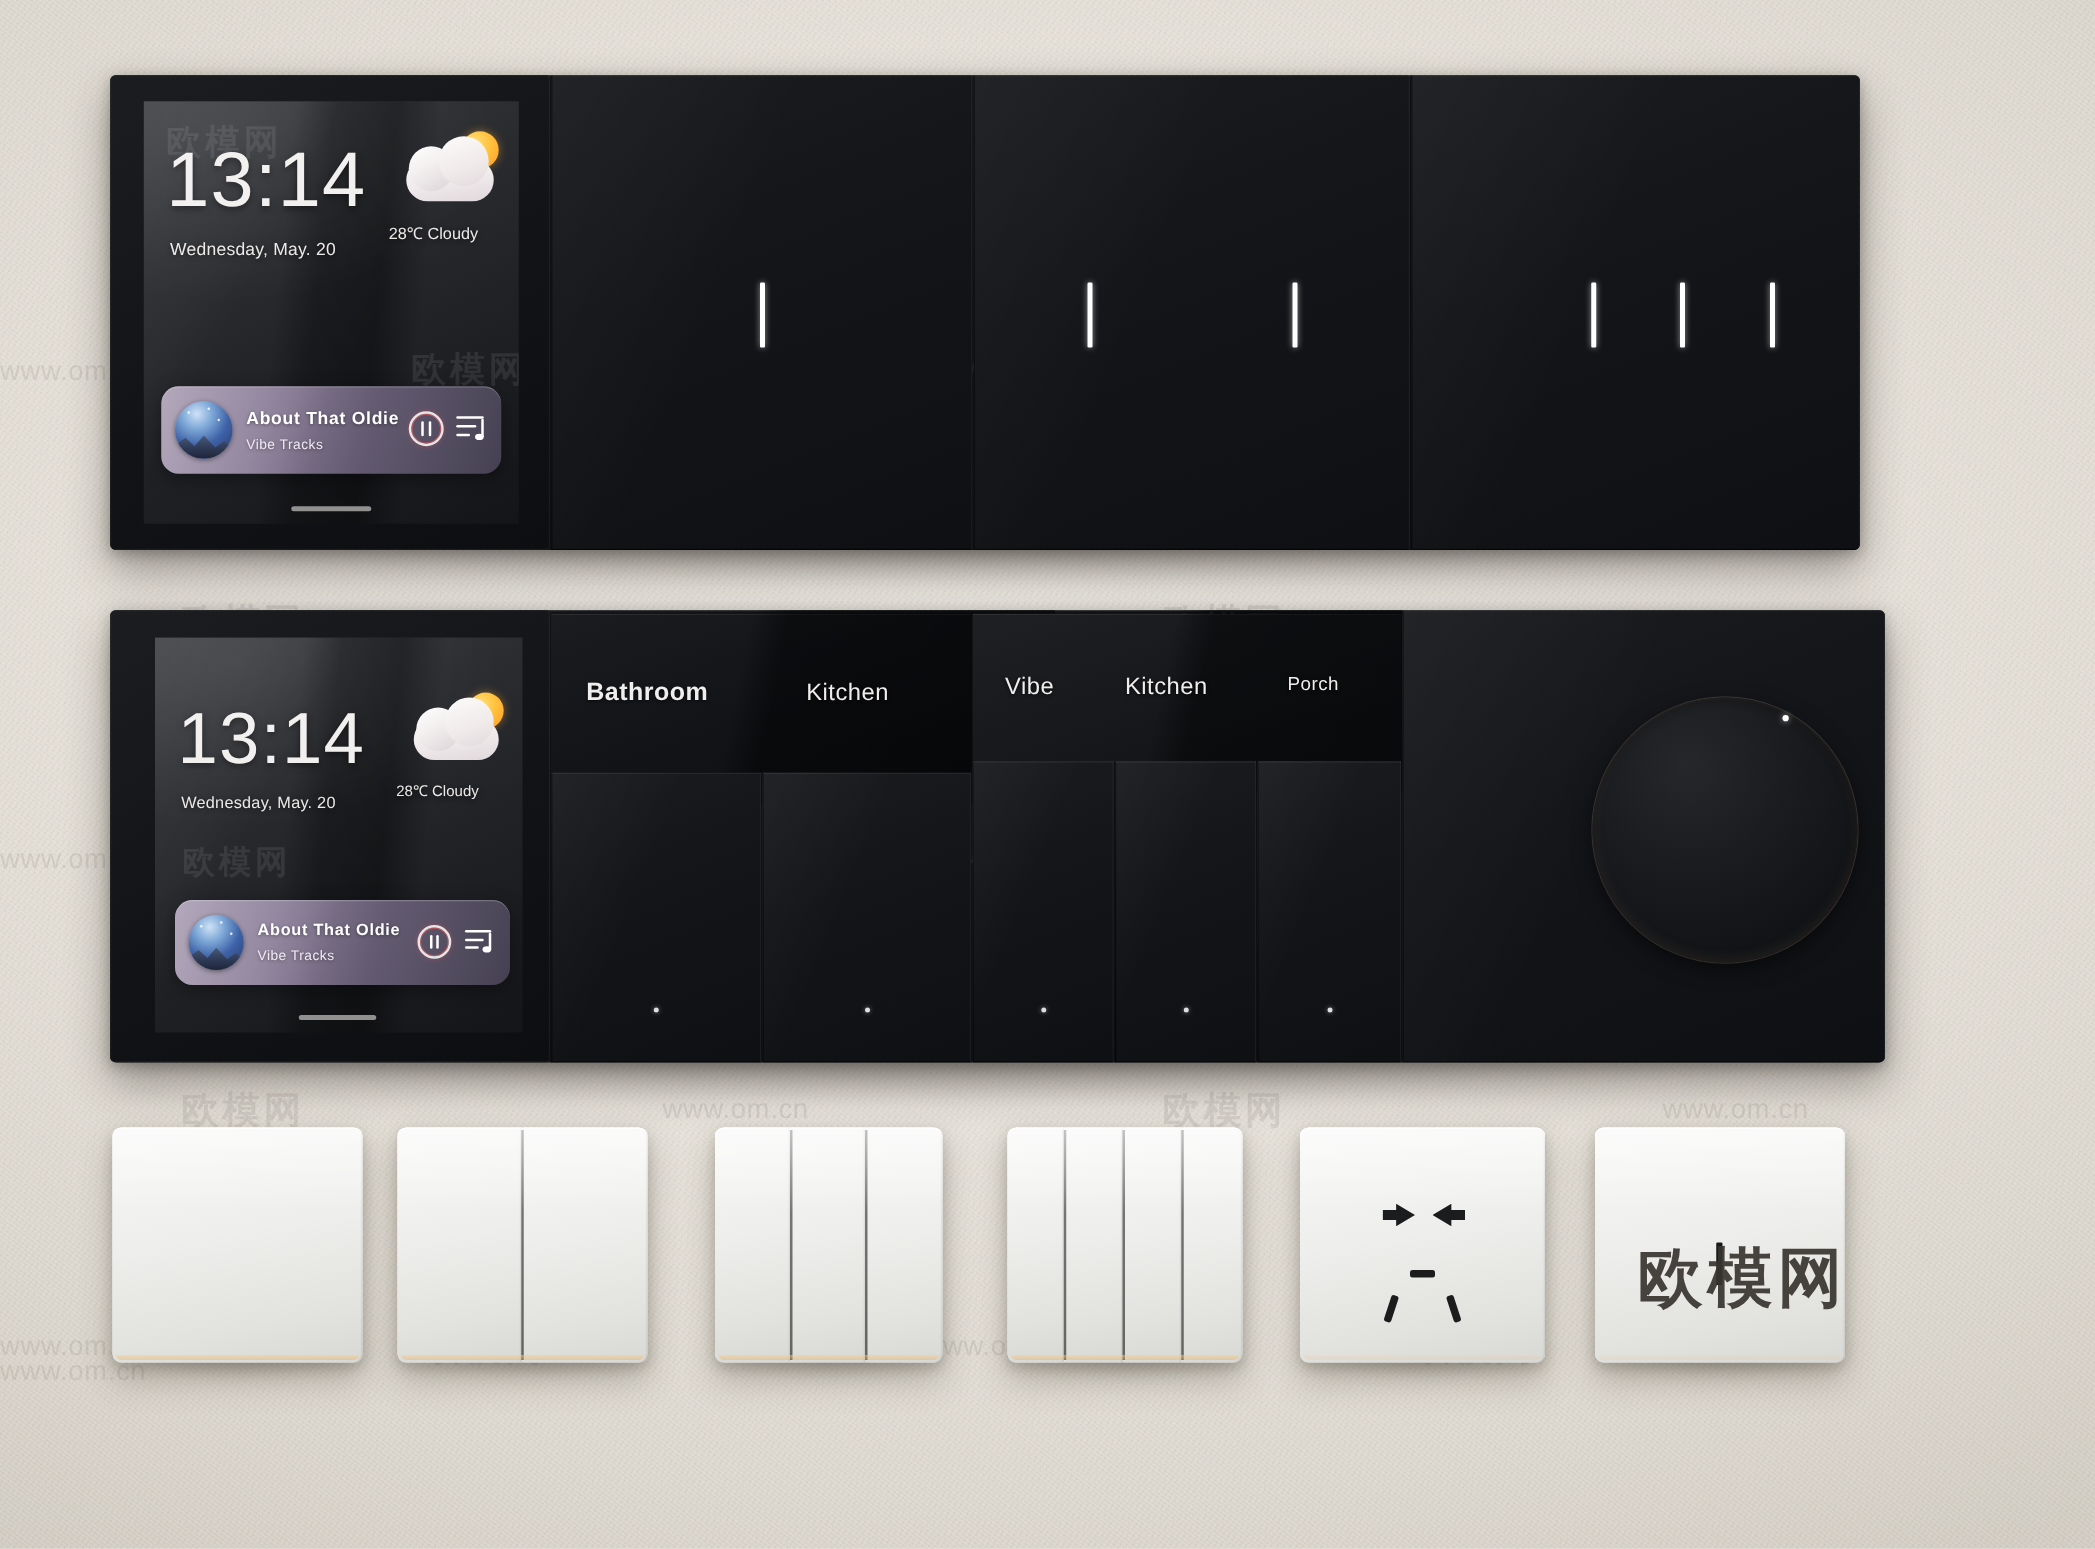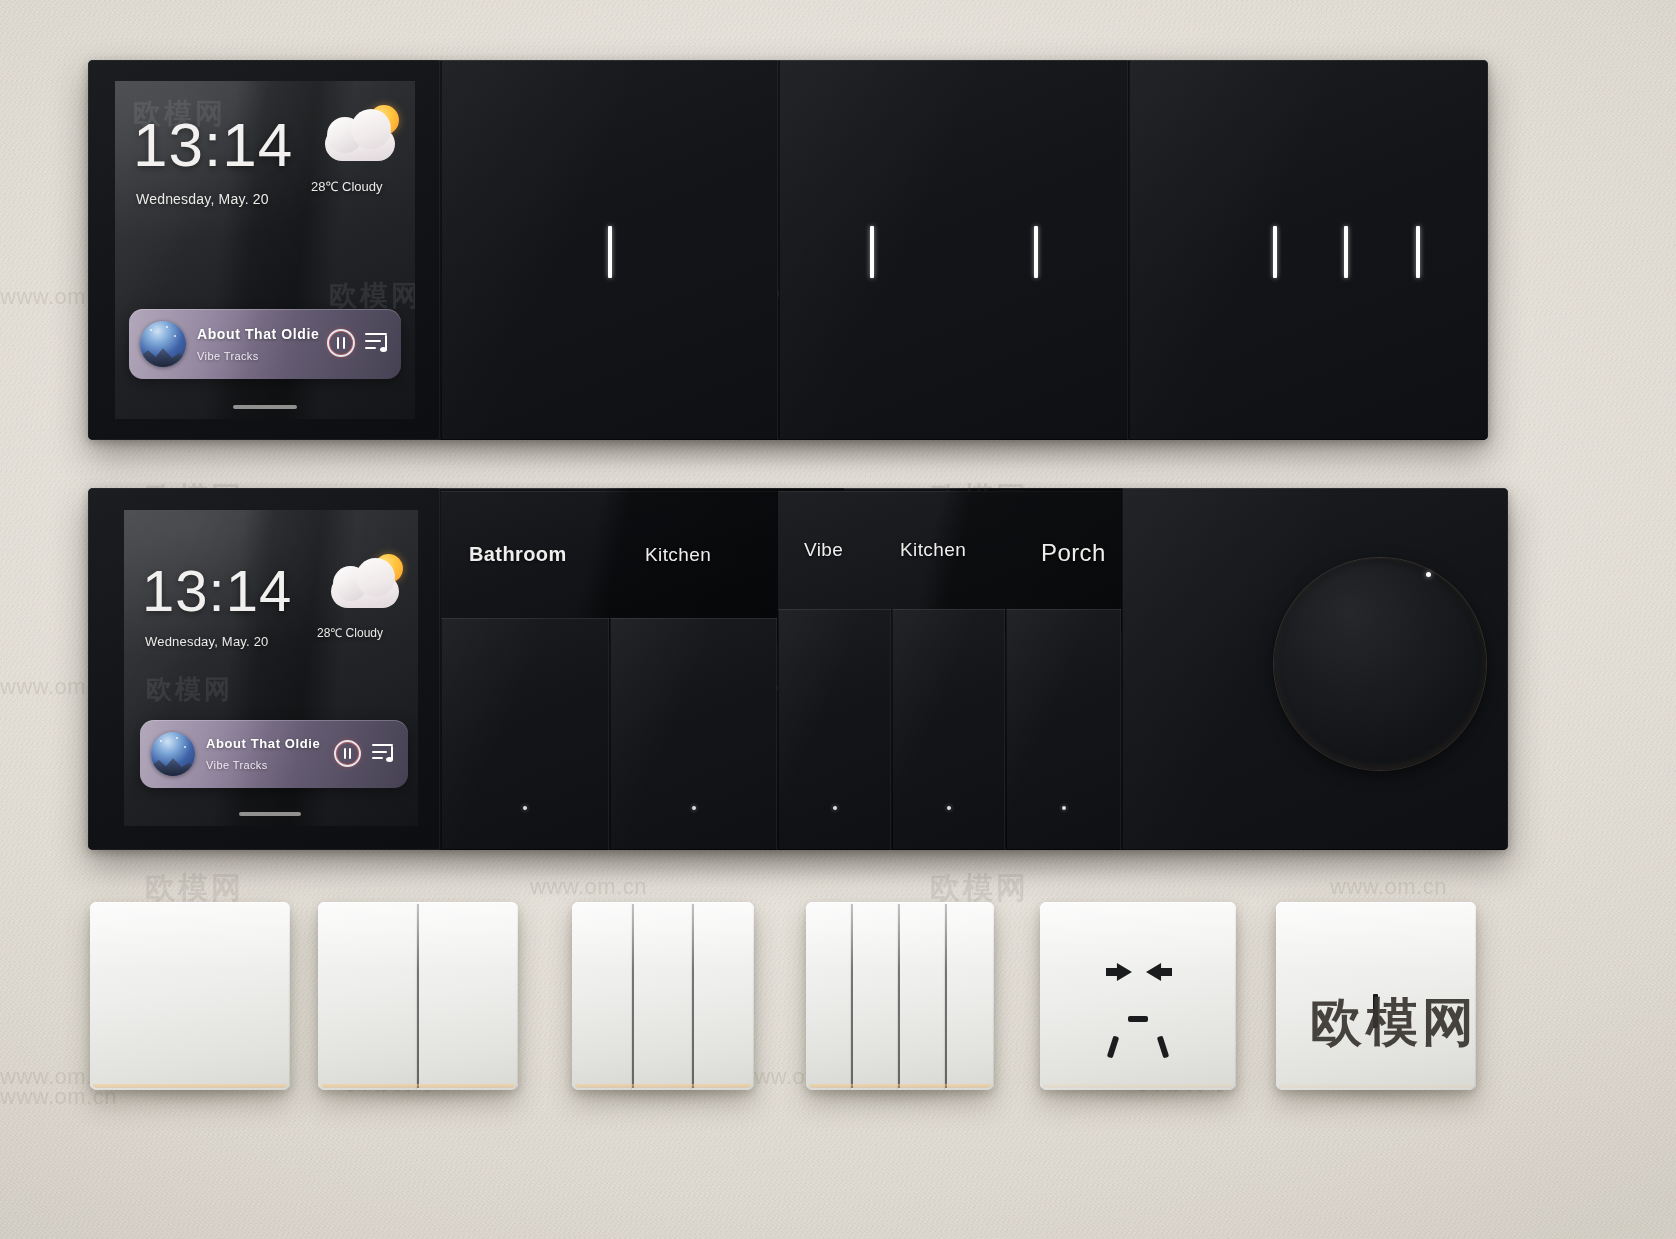--- a/index.html
+++ b/index.html
@@ -469,21 +469,21 @@
   <div class="label-zone" style="left:353px; top:3px; width:336px; height:127px; background:linear-gradient(160deg,#1a1c20 0%,#131519 45%,#0c0e10 100%);">
     <div class="diag"></div>
     <div class="key-label" style="left:28px; top:52px; font-size:20px; font-weight:700;text-align:center;">Bathroom</div>
     <div class="key-label" style="left:204px; top:53px; font-size:19px;">Kitchen</div>
   </div>
 
   <div class="label-zone" style="left:690px; top:3px; width:343px; height:118px;">
     <div class="diag"></div>
     <div class="key-label" style="left:26px; top:48px; font-size:19px;">Vibe</div>
     <div class="key-label" style="left:122px; top:48px; font-size:19px;">Kitchen</div>
-    <div class="key-label" style="left:263px; top:48px; font-size:24px;">Porch</div>
+    <div class="key-label" style="left:252px; top:48px; font-size:15px;">Porch</div>
   </div>
 
   <div class="key" style="left:353px; top:130px; width:168px; height:232px;">
     <div class="sheen"></div>
     <div class="dot-ind" style="left:50%; margin-left:-2px; bottom:40px;"></div>
   </div>
   <div class="key" style="left:522px; top:130px; width:167px; height:232px;">
     <div class="sheen"></div>
     <div class="dot-ind" style="left:50%; margin-left:-2px; bottom:40px;"></div>
   </div>

